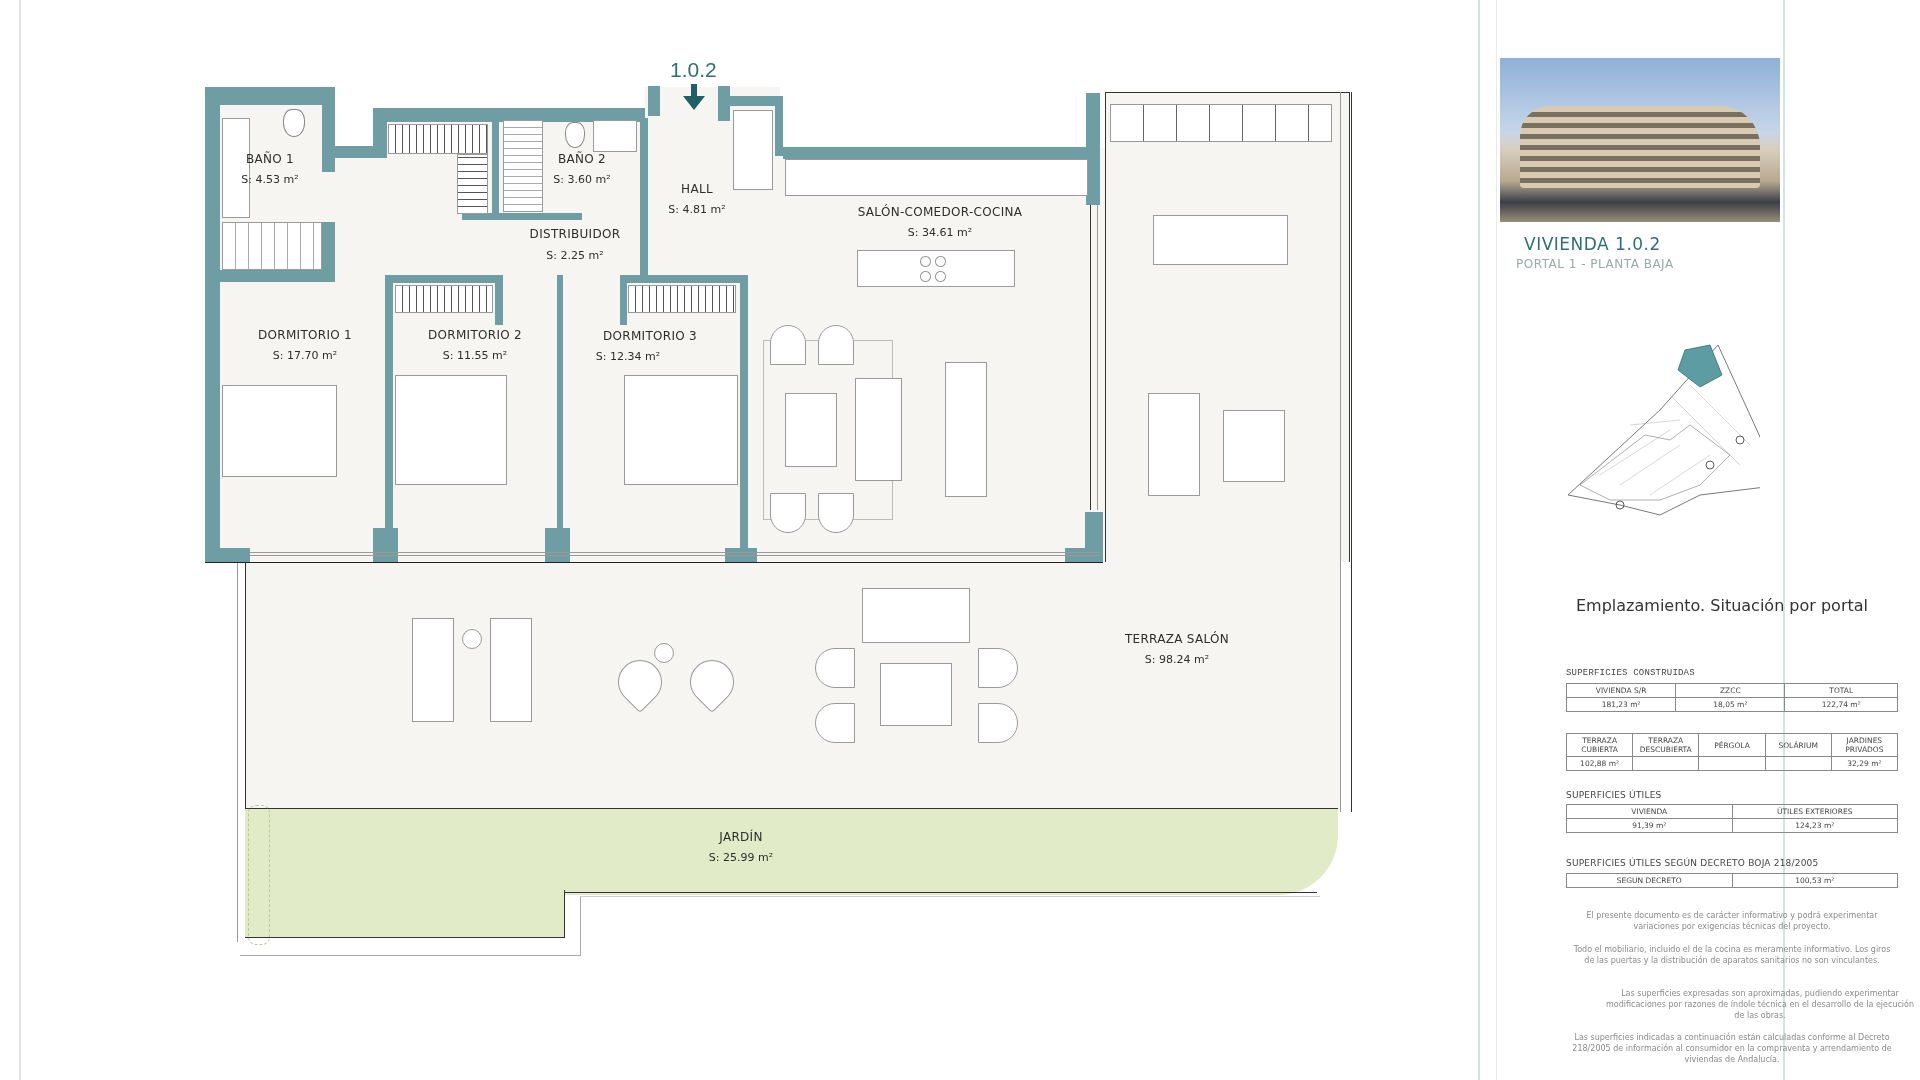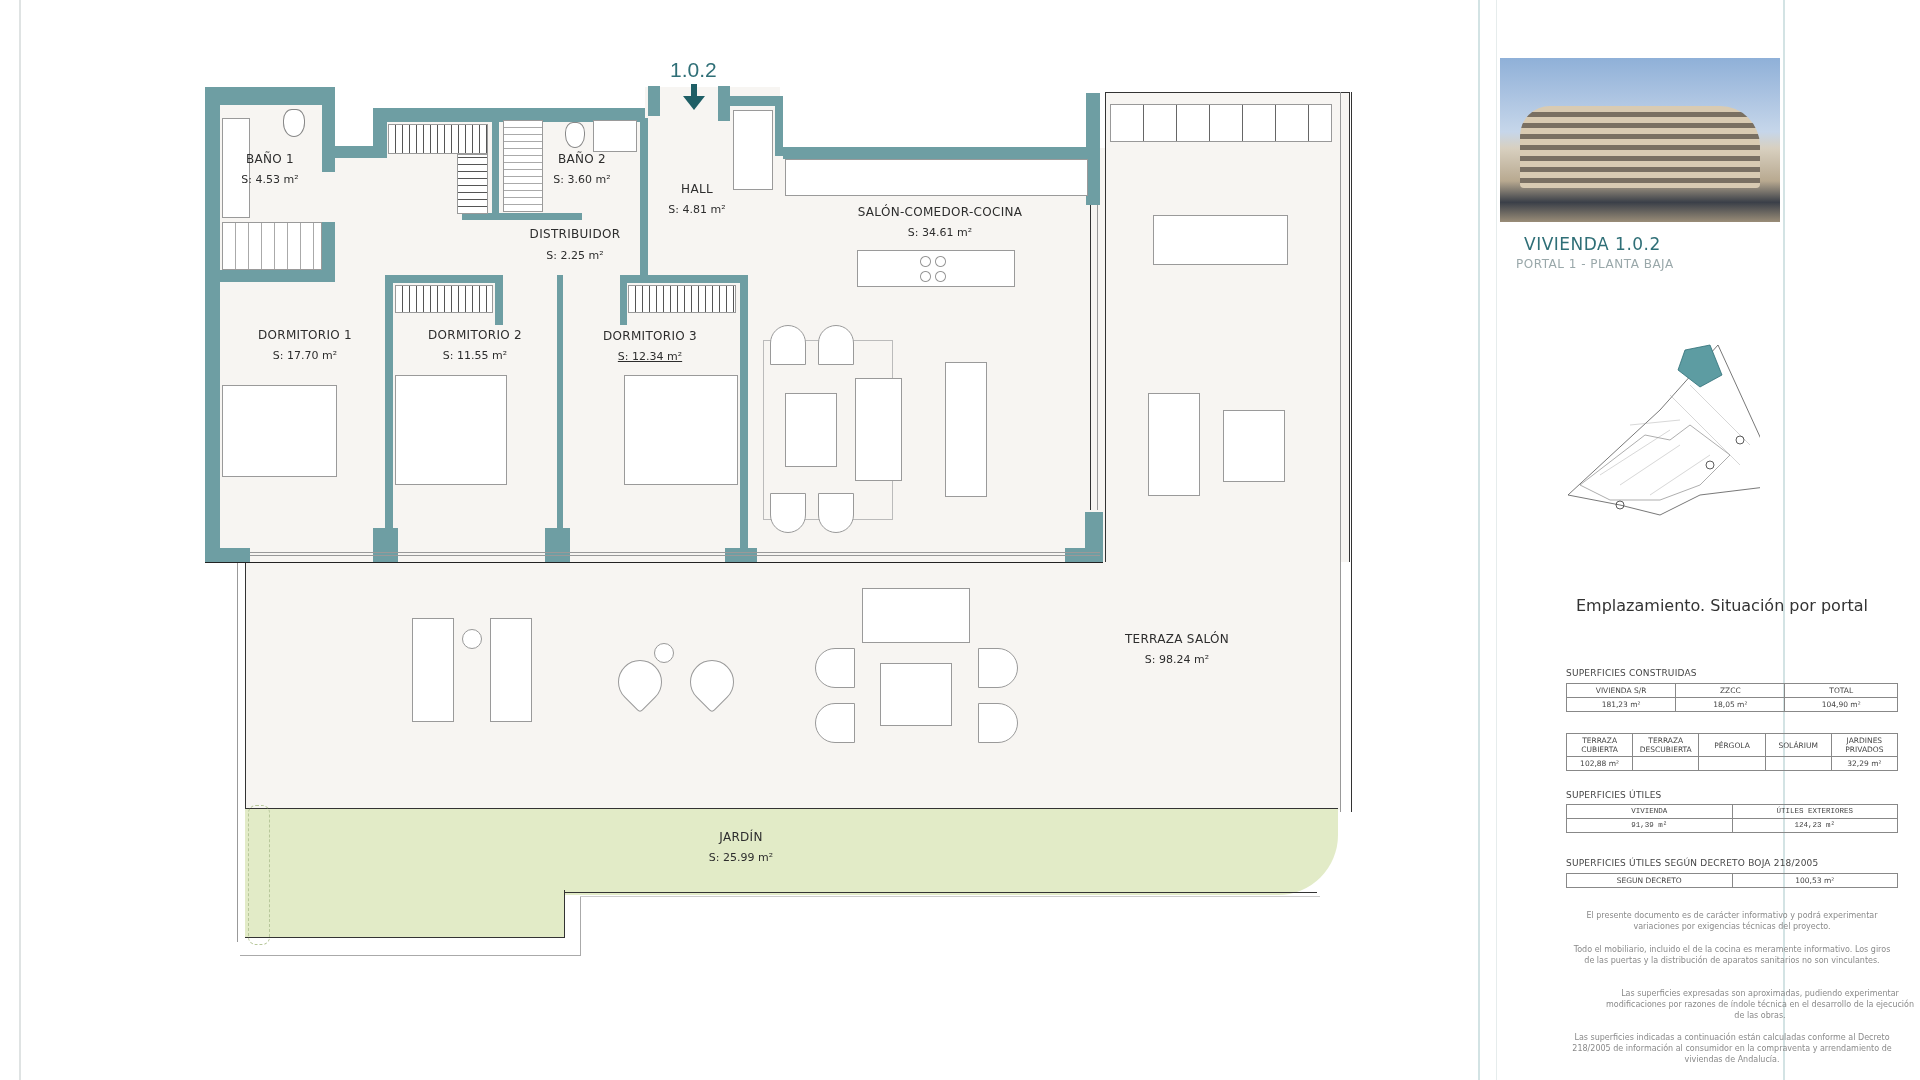--- a/index.html
+++ b/index.html
@@ -146,21 +146,21 @@
   <div class="area" style="left:697px;top:203px;">S:  4.81  m²</div>
   <div class="lbl" style="left:575px;top:227px;">DISTRIBUIDOR</div>
   <div class="area" style="left:575px;top:249px;">S:  2.25  m²</div>
   <div class="lbl" style="left:940px;top:205px;">SALÓN-COMEDOR-COCINA</div>
   <div class="area" style="left:940px;top:226px;">S: 34.61  m²</div>
   <div class="lbl" style="left:305px;top:328px;">DORMITORIO 1</div>
   <div class="area" style="left:305px;top:349px;">S: 17.70  m²</div>
   <div class="lbl" style="left:475px;top:328px;">DORMITORIO 2</div>
   <div class="area" style="left:475px;top:349px;">S: 11.55  m²</div>
   <div class="lbl" style="left:650px;top:329px;">DORMITORIO 3</div>
-  <div class="area" style="left:650px;top:350px;text-decoration:underline;">S: 12.34  m²</div>
+  <div class="area" style="left:628px;top:350px;">S: 12.34  m²</div>
   <div class="lbl" style="left:1177px;top:632px;">TERRAZA SALÓN</div>
   <div class="area" style="left:1177px;top:653px;">S: 98.24  m²</div>
   <div class="lbl" style="left:741px;top:830px;">JARDÍN</div>
   <div class="area" style="left:741px;top:851px;">S: 25.99  m²</div>
 </div>
 
 <div>
   <div class="photo" style="left:1500px;top:58px;width:280px;height:164px;background:linear-gradient(180deg,#8fb0d8 0%,#c6d6ea 45%,#d8d0c0 55%,#b8a990 75%,#3a3f48 88%,#9a8d78 100%);">
     <div class="abs" style="left:20px;top:48px;width:240px;height:82px;background:repeating-linear-gradient(180deg,#d9cbb2 0 6px,#7a7062 6px 11px);border-radius:30px 40px 4px 4px;"></div>
   </div>
@@ -181,32 +181,32 @@
         <line x1="130" y1="60" x2="190" y2="120"></line>
           <line x1="70" y1="100" x2="120" y2="95"></line>
       </g>
       <circle cx="150" cy="140" r="4" fill="none" stroke="#333" stroke-width="0.8"></circle>
       <circle cx="180" cy="115" r="4" fill="none" stroke="#333" stroke-width="0.8"></circle>
       <circle cx="60" cy="180" r="4" fill="none" stroke="#333" stroke-width="0.8"></circle>
     </svg>
   </div>
   <div class="abs" style="left:1576px;top:596px;font-size:16px;color:#333;">Emplazamiento. Situación por portal</div>
 
-  <div class="sec-h" style="left:1566px;top:668px;">SUPERFICIES CONSTRUIDAS</div>
+  <div class="sec-h" style="left:1566px;top:668px;font-family:Liberation Mono, monospace;">SUPERFICIES CONSTRUIDAS</div>
   <table class="spec" style="left:1566px;top:683px;width:332px;">
     <tbody>
         <tr>
       <td style="width:33%;">VIVIENDA S/R</td>
       <td style="width:33%;">ZZCC</td>
       <td>TOTAL</td>
     </tr>
     <tr>
       <td>181,23 m²</td>
       <td>18,05 m²</td>
-      <td>104,90 m²</td>
+      <td>122,74 m²</td>
     </tr>
   </tbody>
     </table>
   <table class="spec" style="left:1566px;top:733px;width:332px;">
     <tbody>
         <tr>
       <td style="width:20%;">TERRAZA CUBIERTA</td>
       <td style="width:20%;">TERRAZA DESCUBIERTA</td>
       <td style="width:20%;">PÉRGOLA</td>
       <td style="width:20%;">SOLÁRIUM</td>
@@ -216,21 +216,21 @@
       <td>102,88 m²</td>
       <td></td>
       <td></td>
       <td></td>
       <td>32,29 m²</td>
     </tr>
   </tbody>
     </table>
 
   <div class="sec-h" style="left:1566px;top:790px;">SUPERFICIES ÚTILES</div>
-  <table class="spec" style="left:1566px;top:804px;width:332px;font-family:Liberation Mono, monospace;">
+  <table class="spec" style="left:1566px;top:804px;width:332px;">
     <tbody>
         <tr>
       <td style="width:50%;">VIVIENDA</td>
       <td>ÚTILES EXTERIORES</td>
     </tr>
     <tr>
       <td>91,39 m²</td>
       <td>124,23 m²</td>
     </tr>
   </tbody>

